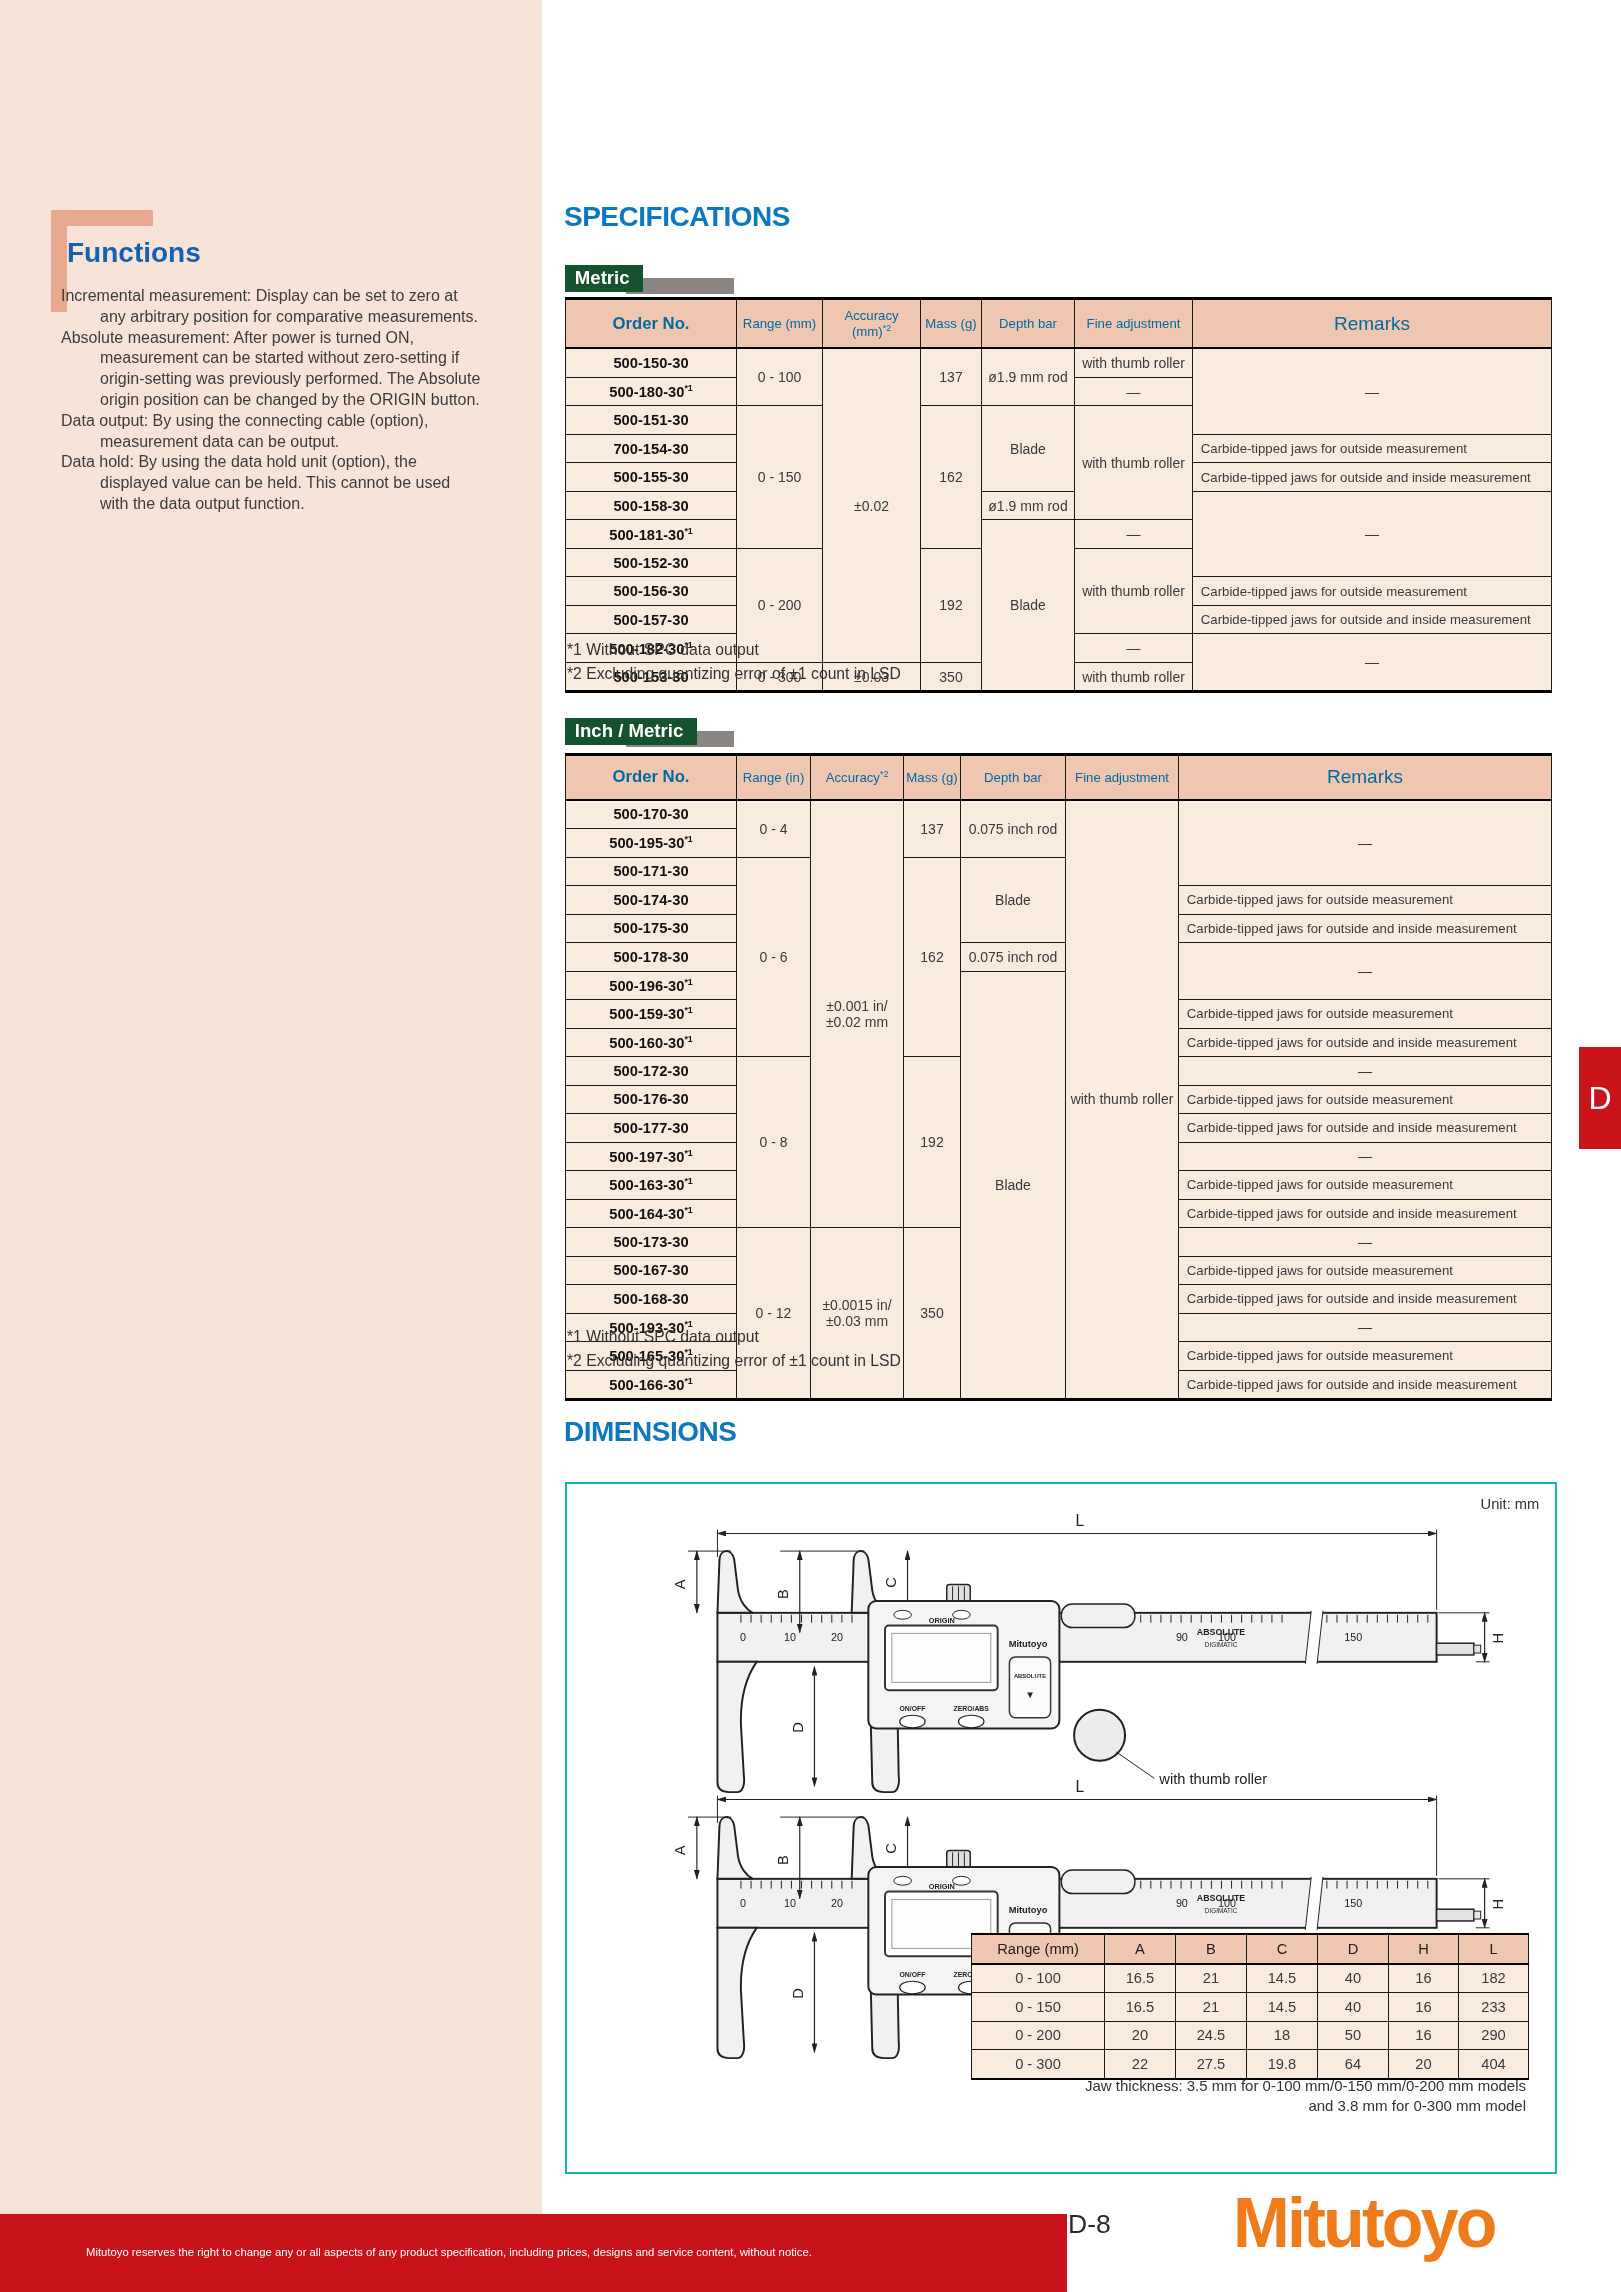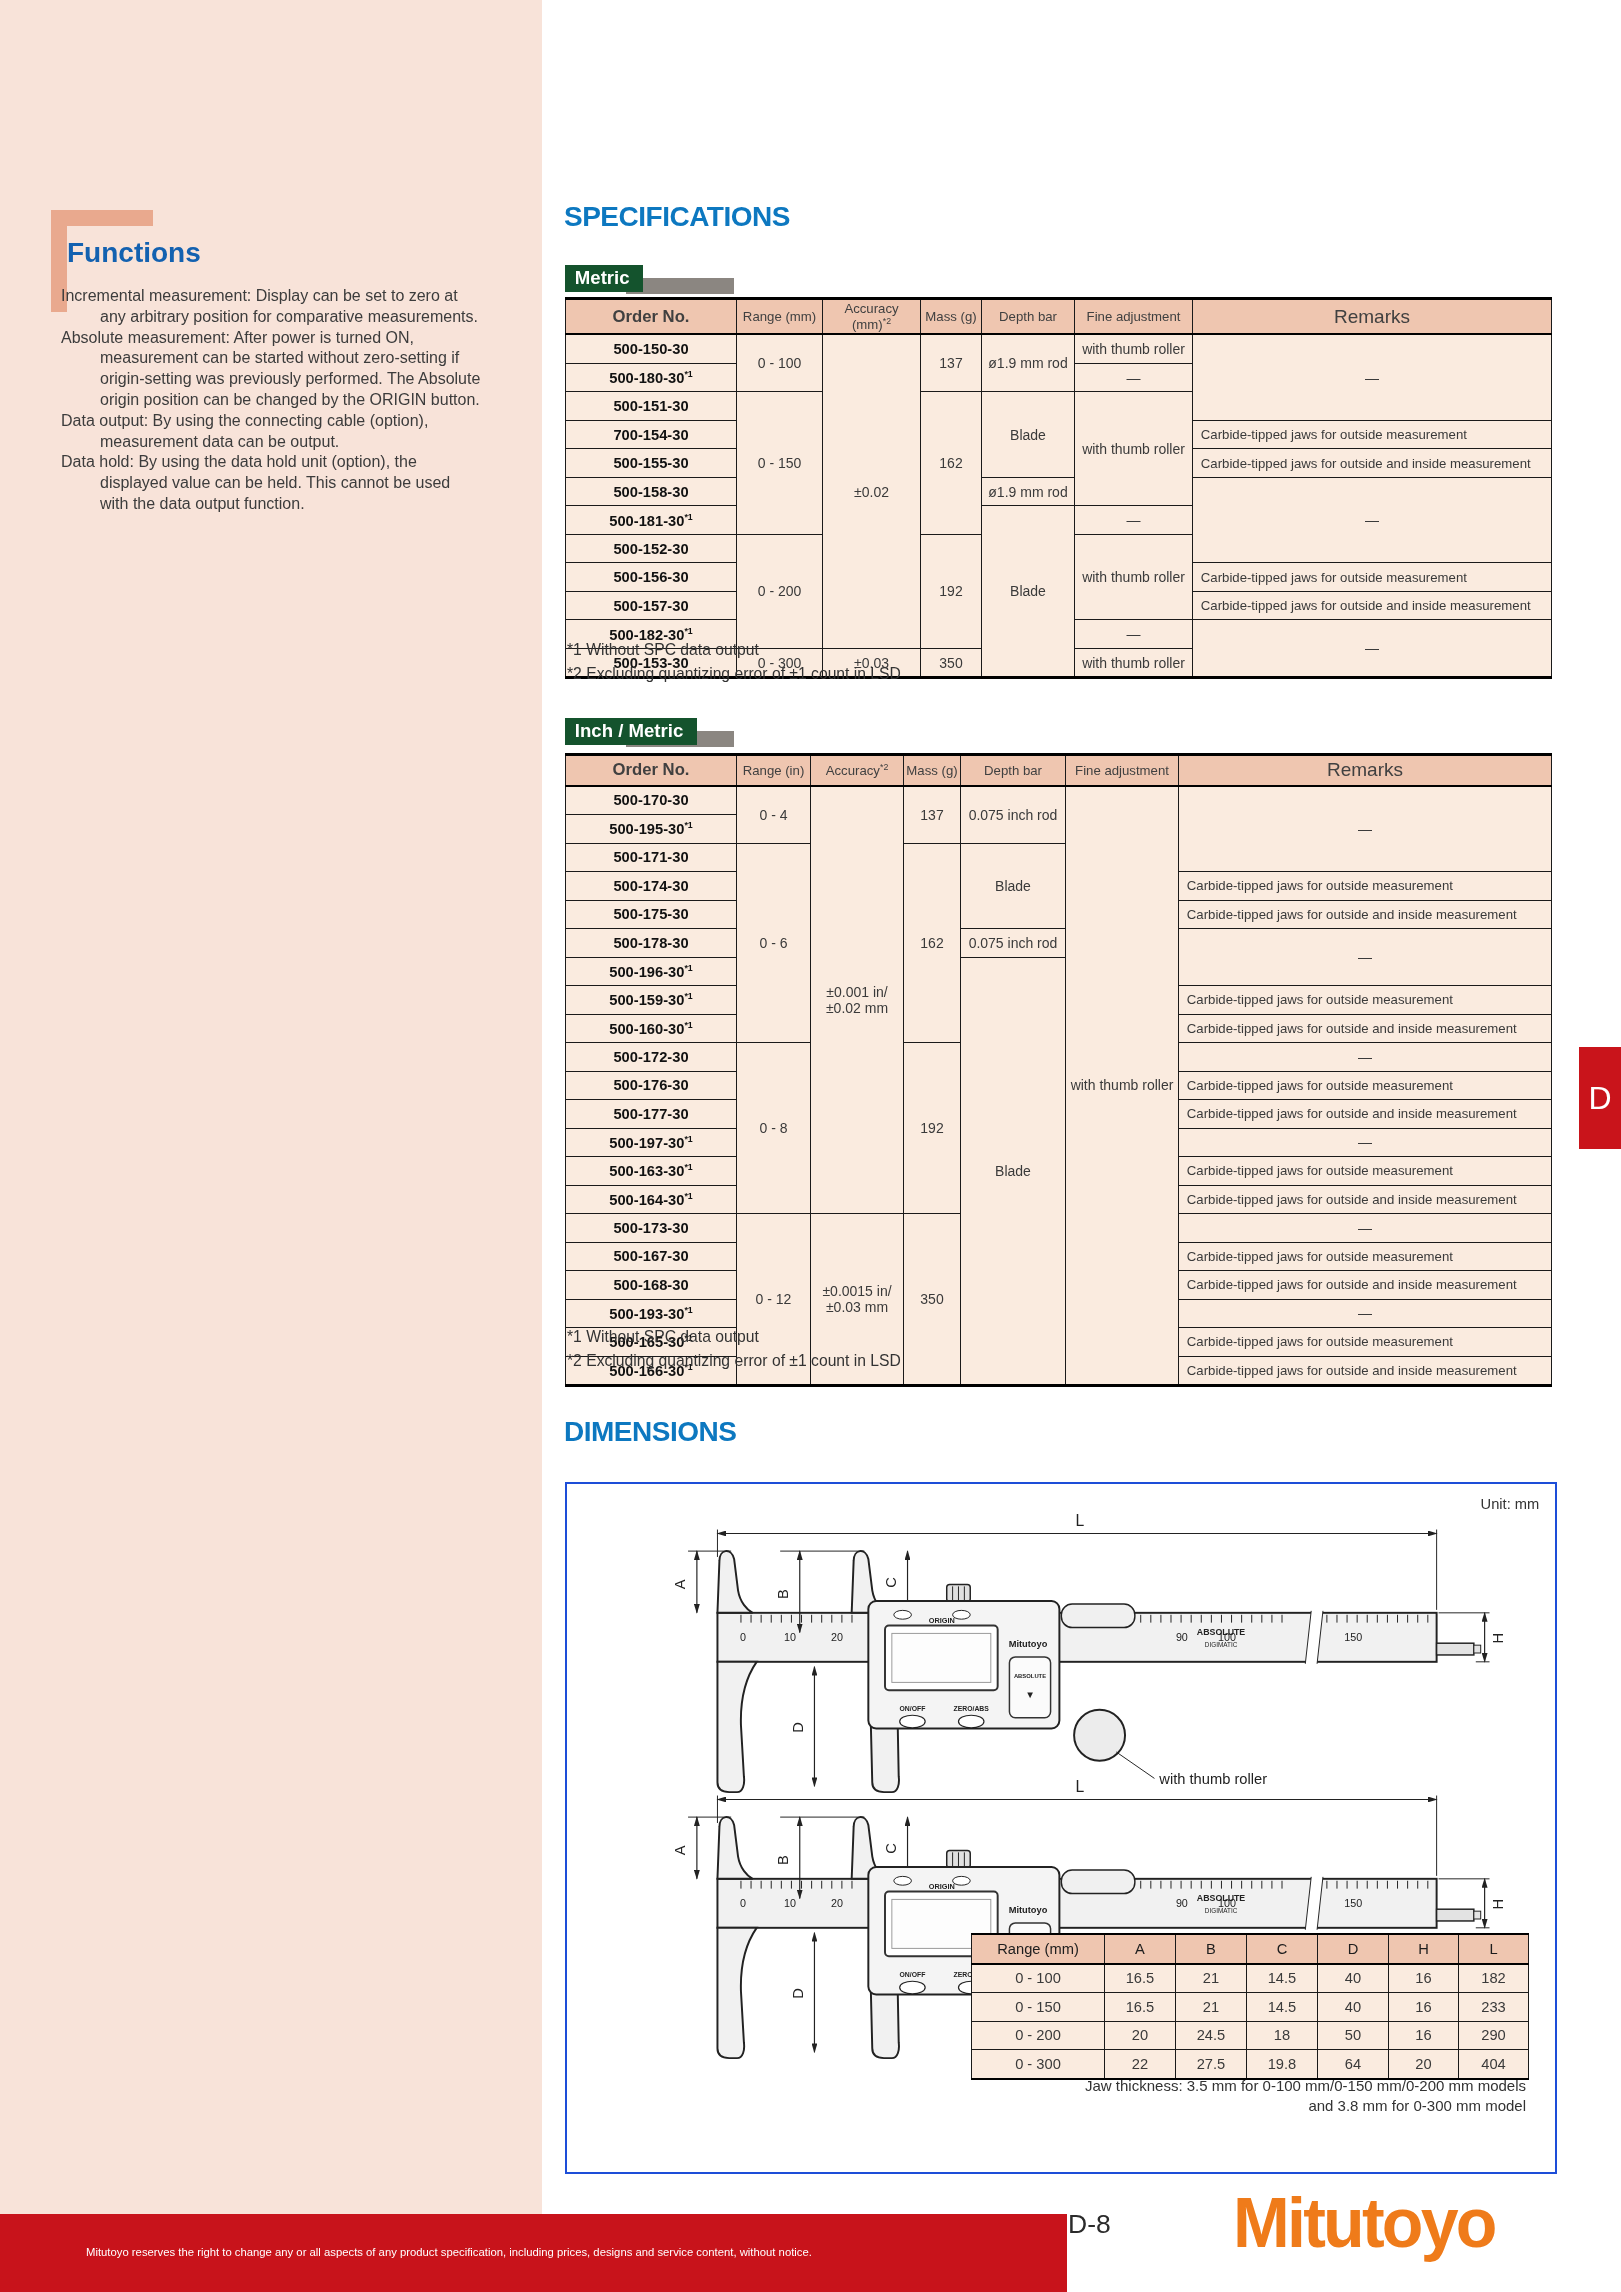--- a/index.html
+++ b/index.html
@@ -15,32 +15,32 @@
   
   .blue-head{position:absolute;font-size:28px;font-weight:bold;color:#0d78c0;letter-spacing:-0.5px;}
   
   .sec-tab{position:absolute;height:29px;}
   .sec-tab .step{position:absolute;left:61px;top:12.7px;width:108px;height:16.7px;background:#8b8681;}
   .sec-tab .dark{position:absolute;left:0;top:0;background:#14532d;color:#fff;font-size:18.6px;
         font-weight:bold;padding:2px 13.7px 2.9px 9.8px;white-space:nowrap;}
   
   .spec-table{position:absolute;border-collapse:collapse;table-layout:fixed;width:985px;
         background:#faebdf;border-top:3.9px solid #000;border-bottom:3.9px solid #000;}
-  .spec-table th{background:#efc6b0;font-weight:normal;font-size:13.2px;color:#404040;
-        border:1px solid #1a1a1a;border-bottom:2.9px solid #000;height:26.5px;padding:1px 2px;overflow:hidden;}
+  .spec-table th{background:#efc6b0;font-weight:normal;font-size:13.2px;color:#0369a1;
+        border:1px solid #1a1a1a;border-bottom:2.9px solid #000;height:26.5px;padding:8px 2px;overflow:hidden;}
   .spec-table th.order{font-size:16.7px;font-weight:bold;}
   .spec-table th.rem{font-size:19px;}
   .spec-table td{border:1px solid #1a1a1a;font-size:14px;text-align:center;vertical-align:middle;
         padding:1px 2.9px;height:25.5px;color:#3a3a3a;overflow:hidden;}
   .spec-table td.order{font-weight:bold;color:#111;font-size:14.7px;}
   .spec-table td.left{text-align:left;padding-left:7.8px;font-size:13.2px;}
   .spec-table sup, .dim-table sup{font-size:8.8px;}
   .notes{position:absolute;font-size:15.7px;color:#333;line-height:1.5;}
   
-  #dim-box{position:absolute;left:565px;top:1482px;width:988px;height:688px;border:2px solid #1d4ed8;background:#fff;}
+  #dim-box{position:absolute;left:565px;top:1482px;width:988px;height:688px;border:2px solid #14b8a6;background:#fff;}
   #unit-note{position:absolute;right:15.7px;top:11.8px;font-size:14.7px;color:#333;}
   .diagram{position:absolute;left:27.4px;}
   
   .dim-table{position:absolute;left:404px;top:449px;border-collapse:collapse;table-layout:fixed;width:555px;
         background:#faebdf;border-top:2.9px solid #000;border-bottom:2.9px solid #000;}
   .dim-table th{background:#efc6b0;font-weight:normal;font-size:14.7px;color:#1d1d1d;
         border:1px solid #1a1a1a;border-bottom:2.9px solid #000;height:25.5px;}
   .dim-table td{border:1px solid #1a1a1a;font-size:14.7px;text-align:center;height:25.5px;color:#3a3a3a;}
   #jaw-note{position:absolute;left:404px;top:592px;width:555px;text-align:right;
         font-size:15px;color:#333;line-height:1.35;}

